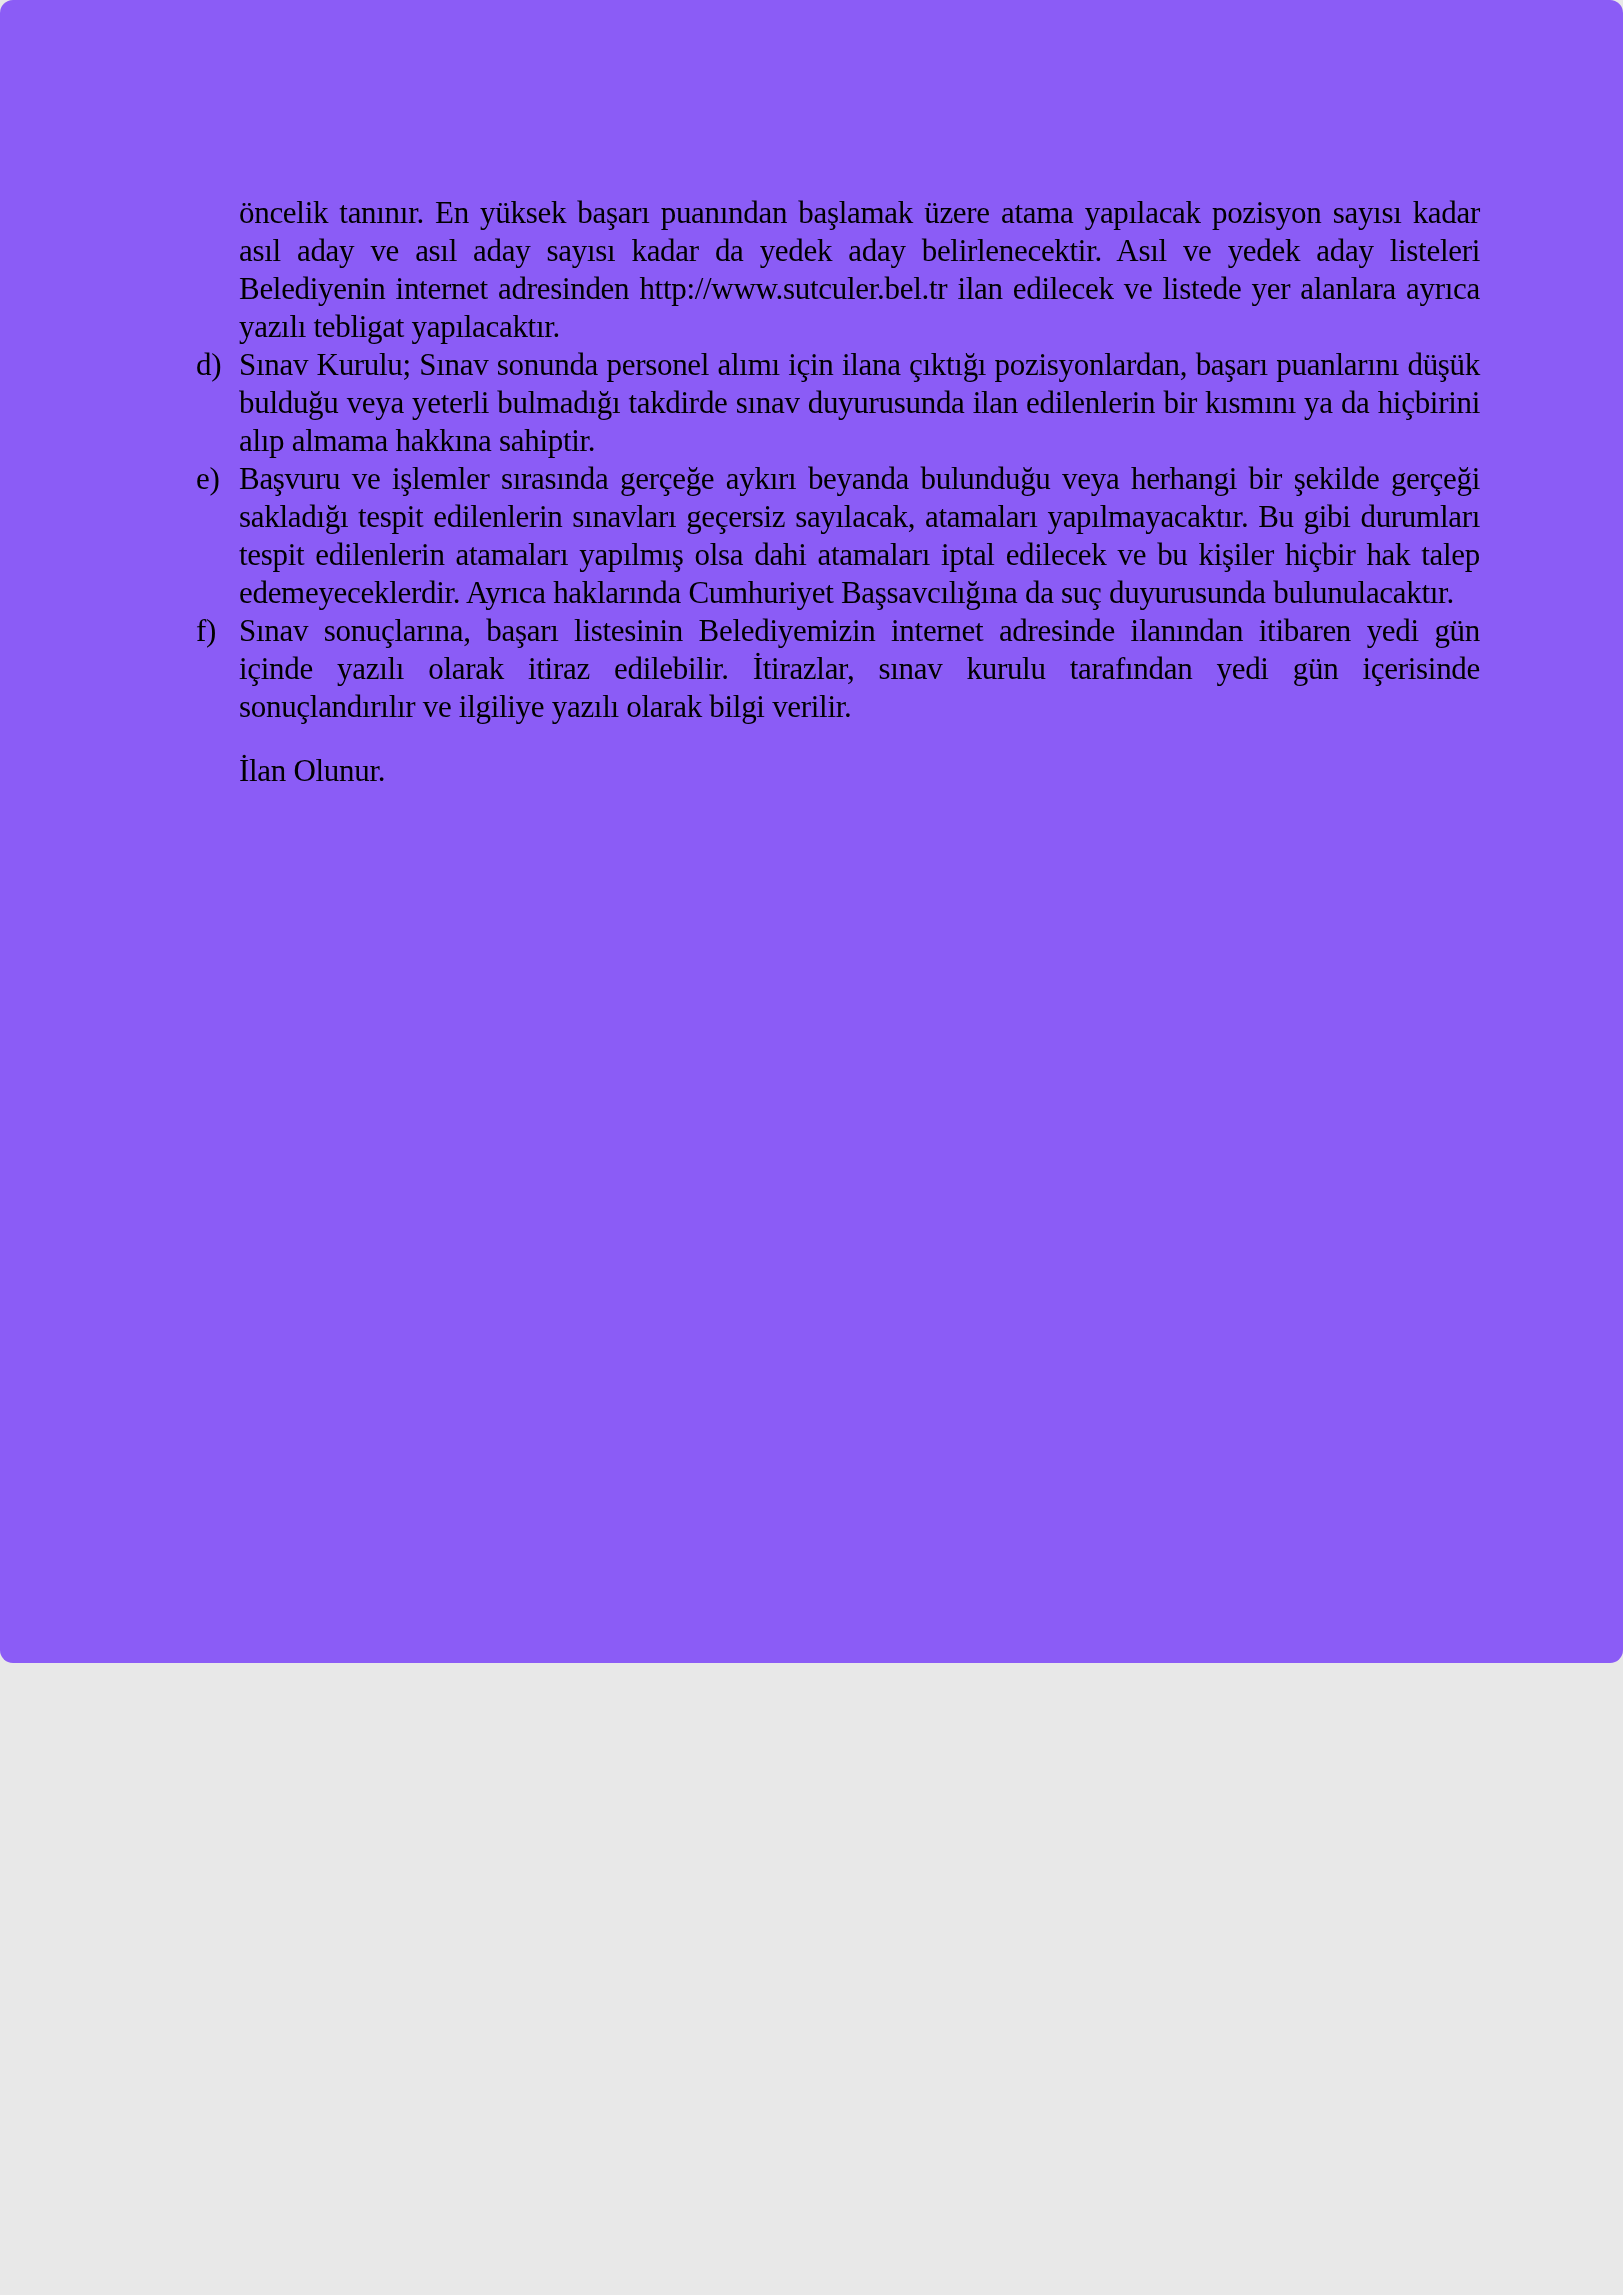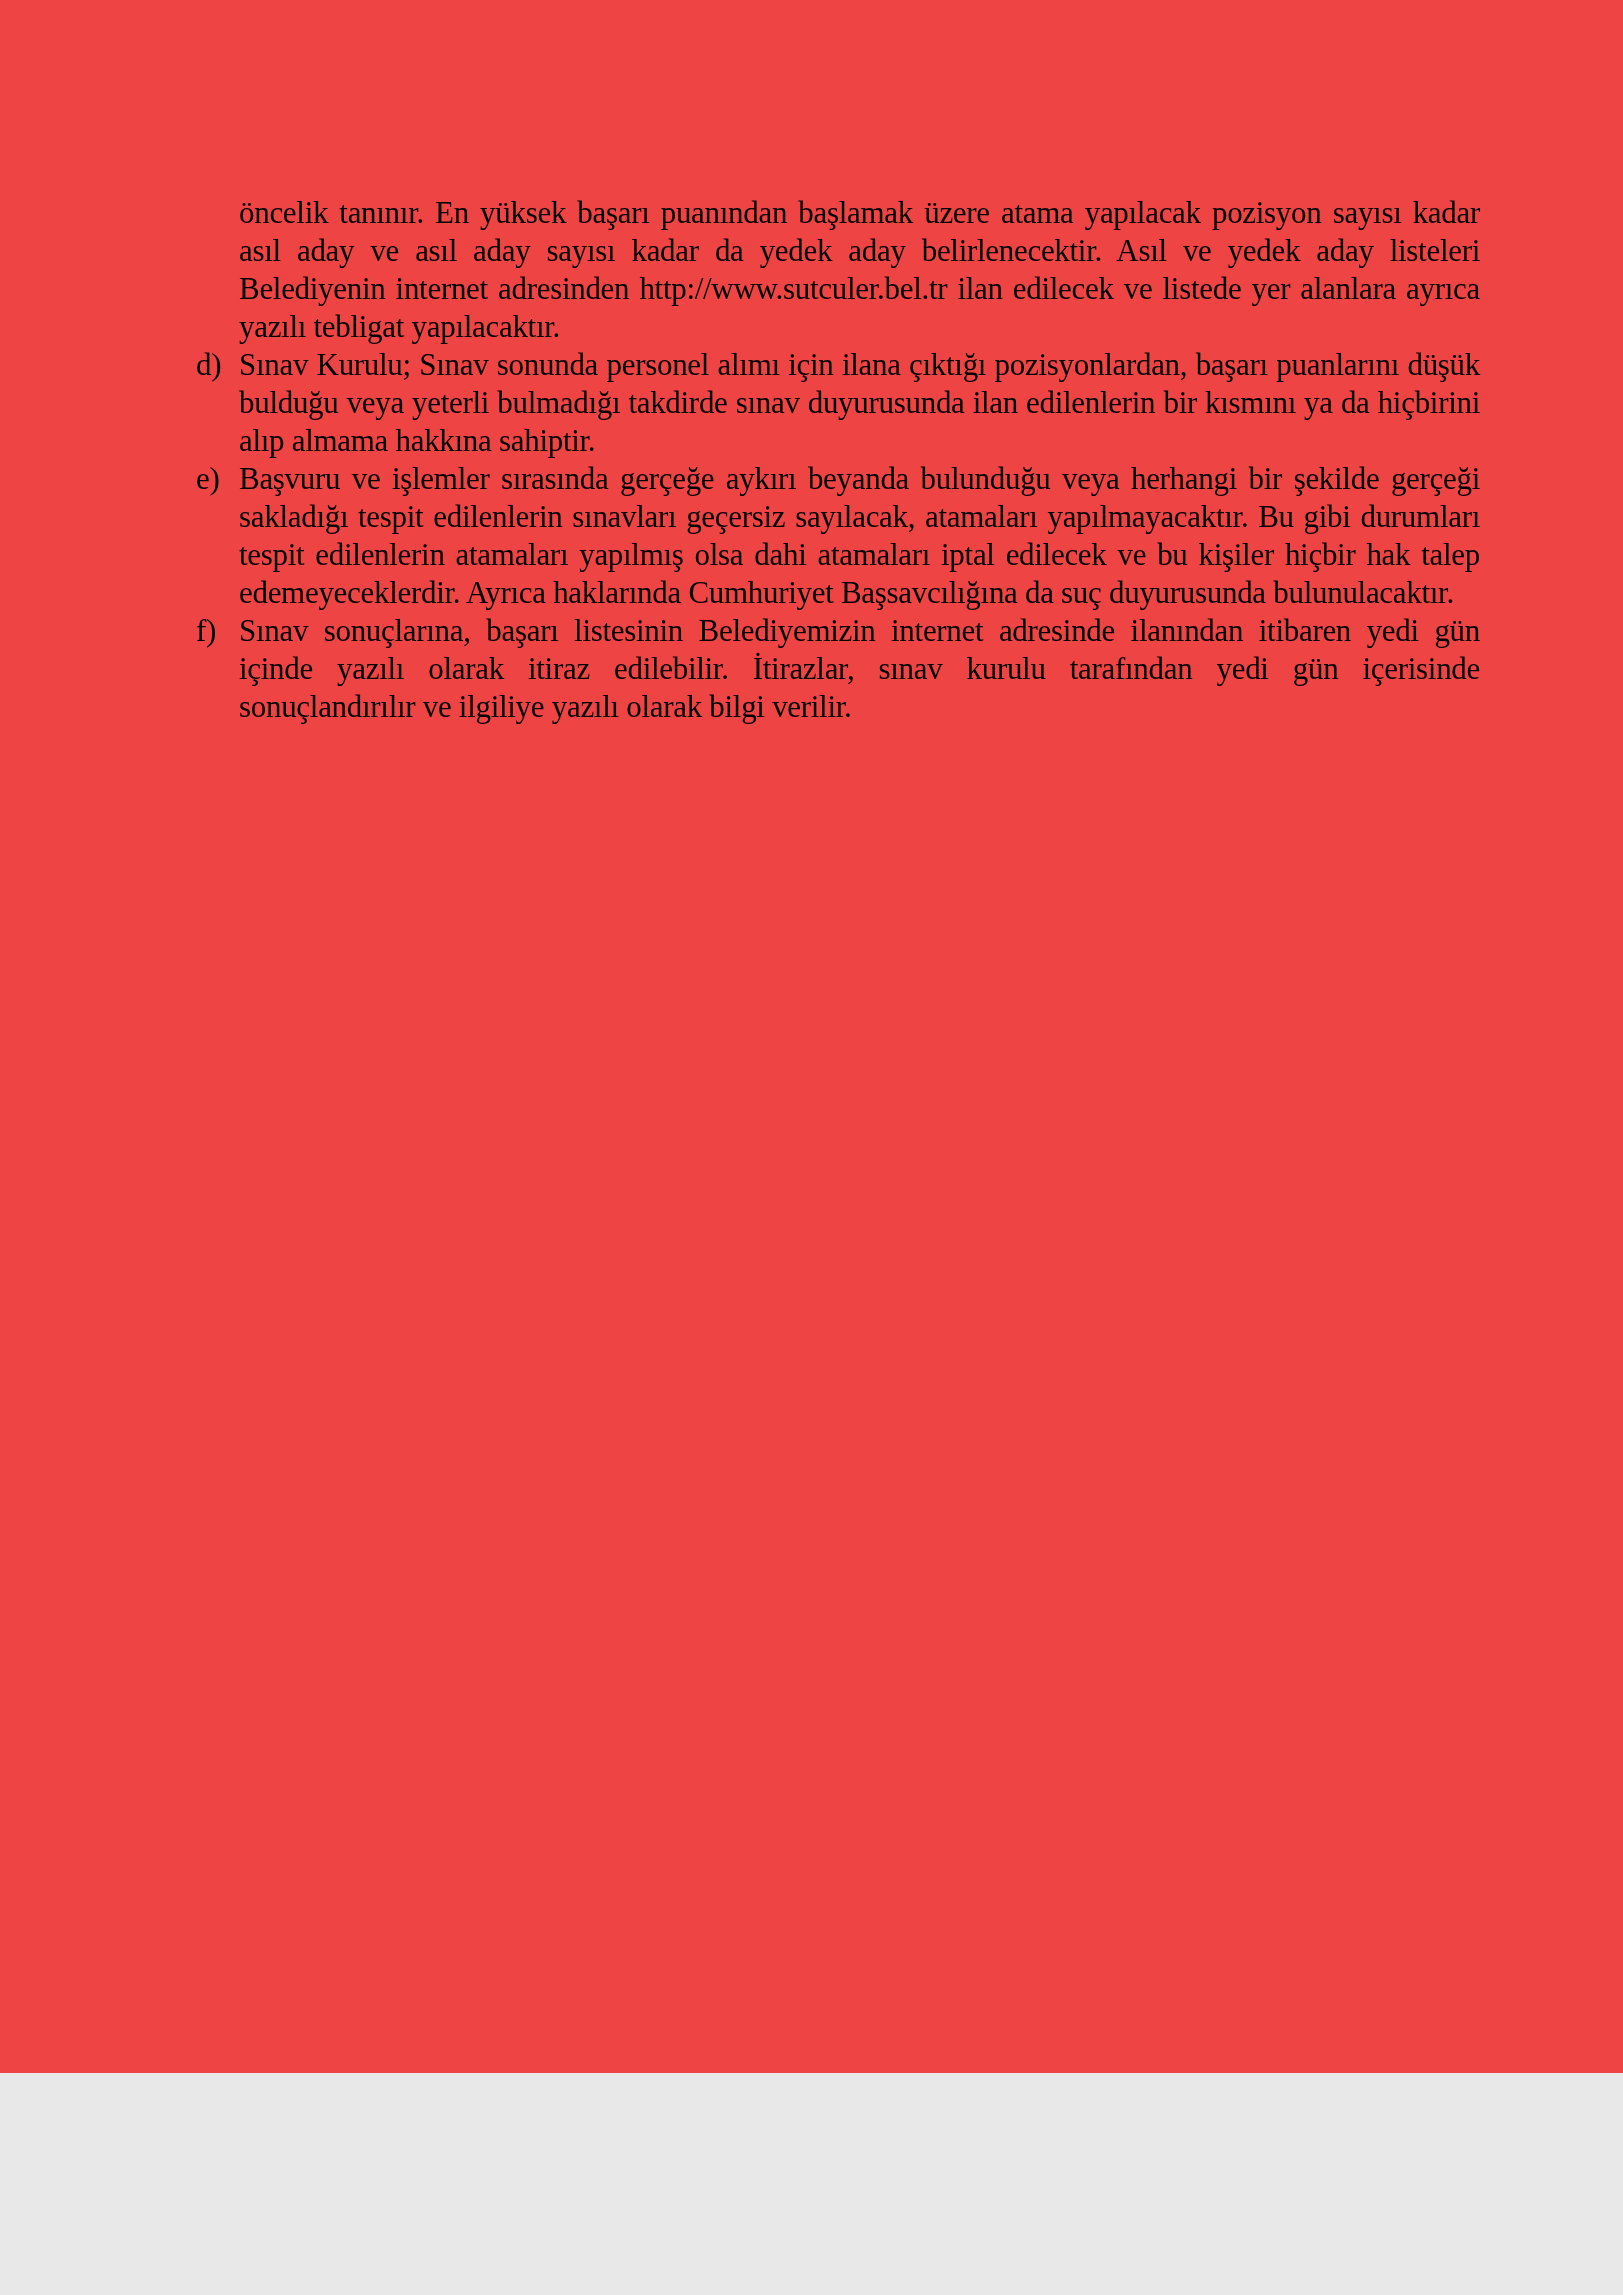--- a/index.html
+++ b/index.html
@@ -3,25 +3,26 @@
 <meta charset="utf-8">
 <style>
   html, body {
     margin: 0;
     padding: 0;
     background: #e8e8e8;
   }
   .page {
     position: relative;
     width: 1623px;
-    height: 2073px;
-    background: #ef4444;
+    height: 1663px;
+    background: #8b5cf6;
     overflow: hidden;
     font-family: "Liberation Serif", "DejaVu Serif", serif;
     color: #000000;
+    border-radius: 13px;
   }
   .content {
     position: absolute;
     left: 196px;
     top: 194px;
     width: 1284px;
     font-size: 31px;
     line-height: 38px;
     letter-spacing: -0.3px;
   }
@@ -72,17 +73,18 @@
     <div class="list-item">
       <span class="marker">e)</span>
       <span class="item-text">Başvuru ve işlemler sırasında gerçeğe aykırı beyanda bulunduğu veya herhangi bir şekilde gerçeği sakladığı tespit edilenlerin sınavları geçersiz sayılacak, atamaları yapılmayacaktır. Bu gibi durumları tespit edilenlerin atamaları yapılmış olsa dahi atamaları iptal edilecek ve bu kişiler hiçbir hak talep edemeyeceklerdir. Ayrıca haklarında Cumhuriyet Başsavcılığına da suç duyurusunda bulunulacaktır.</span>
     </div>
 
     <div class="list-item">
       <span class="marker">f)</span>
       <span class="item-text">Sınav sonuçlarına, başarı listesinin Belediyemizin internet adresinde ilanından itibaren yedi gün içinde yazılı olarak itiraz edilebilir. İtirazlar, sınav kurulu tarafından yedi gün içerisinde sonuçlandırılır ve ilgiliye yazılı olarak bilgi verilir.</span>
     </div>
 
+    <p class="closing">İlan Olunur.</p>
 
 
   </div>
 </div>
 
 
 </body></html>

